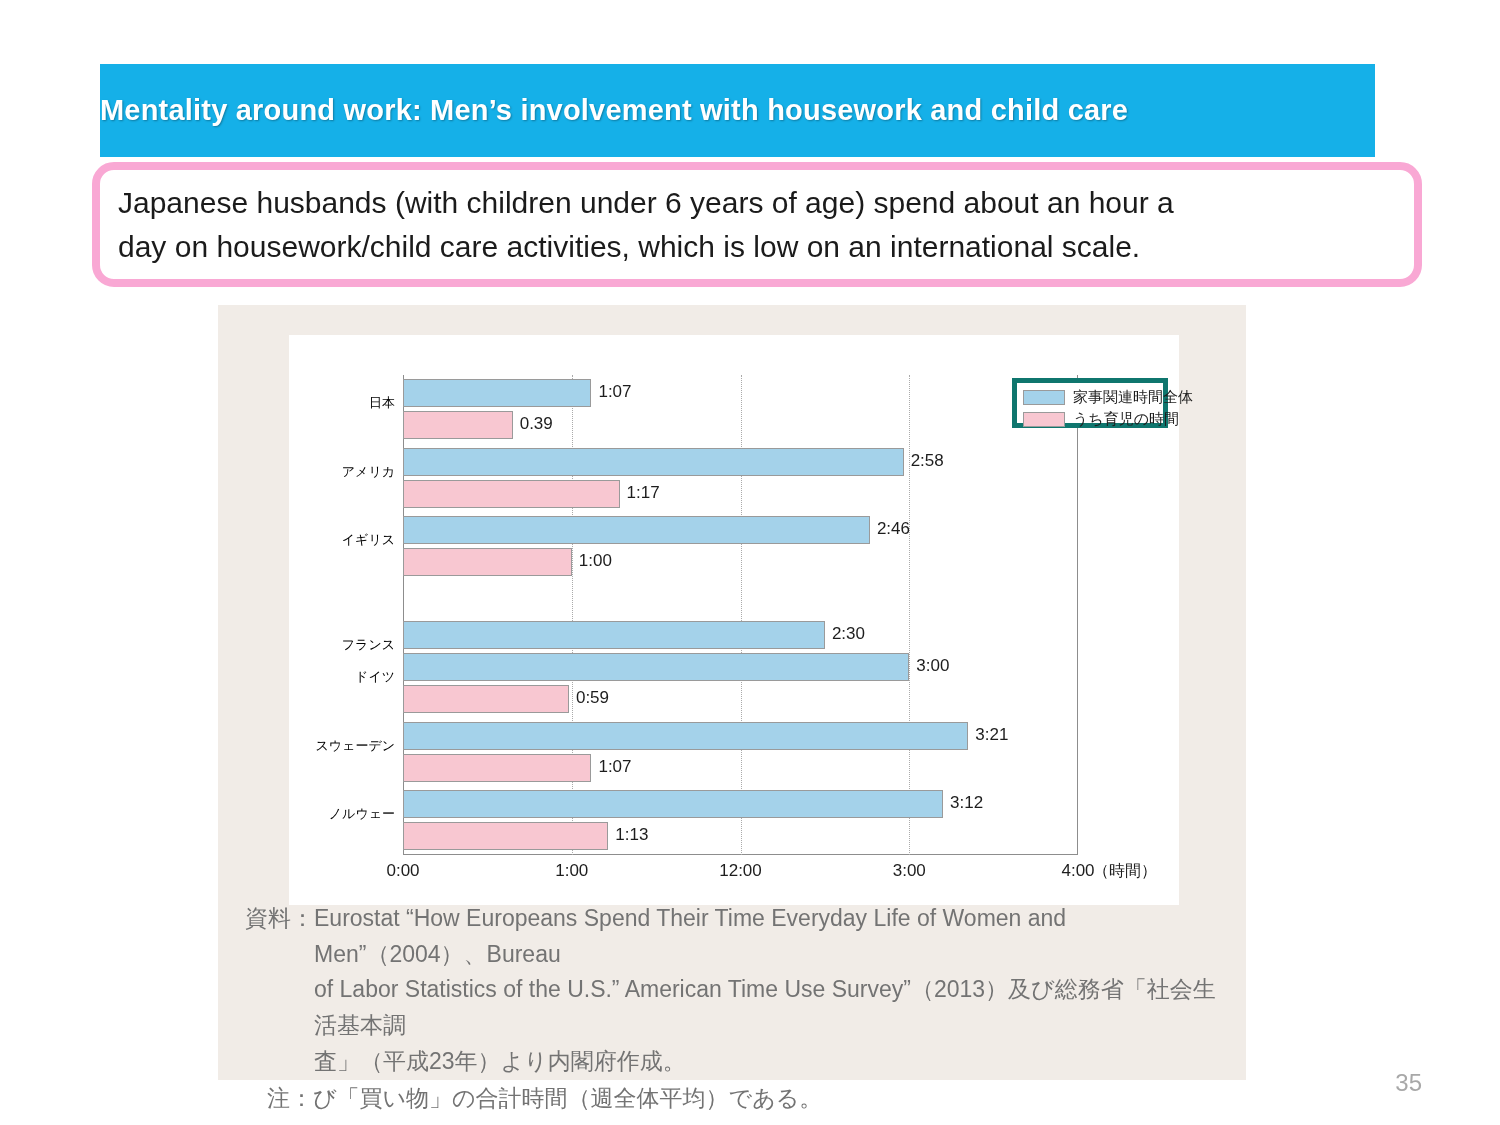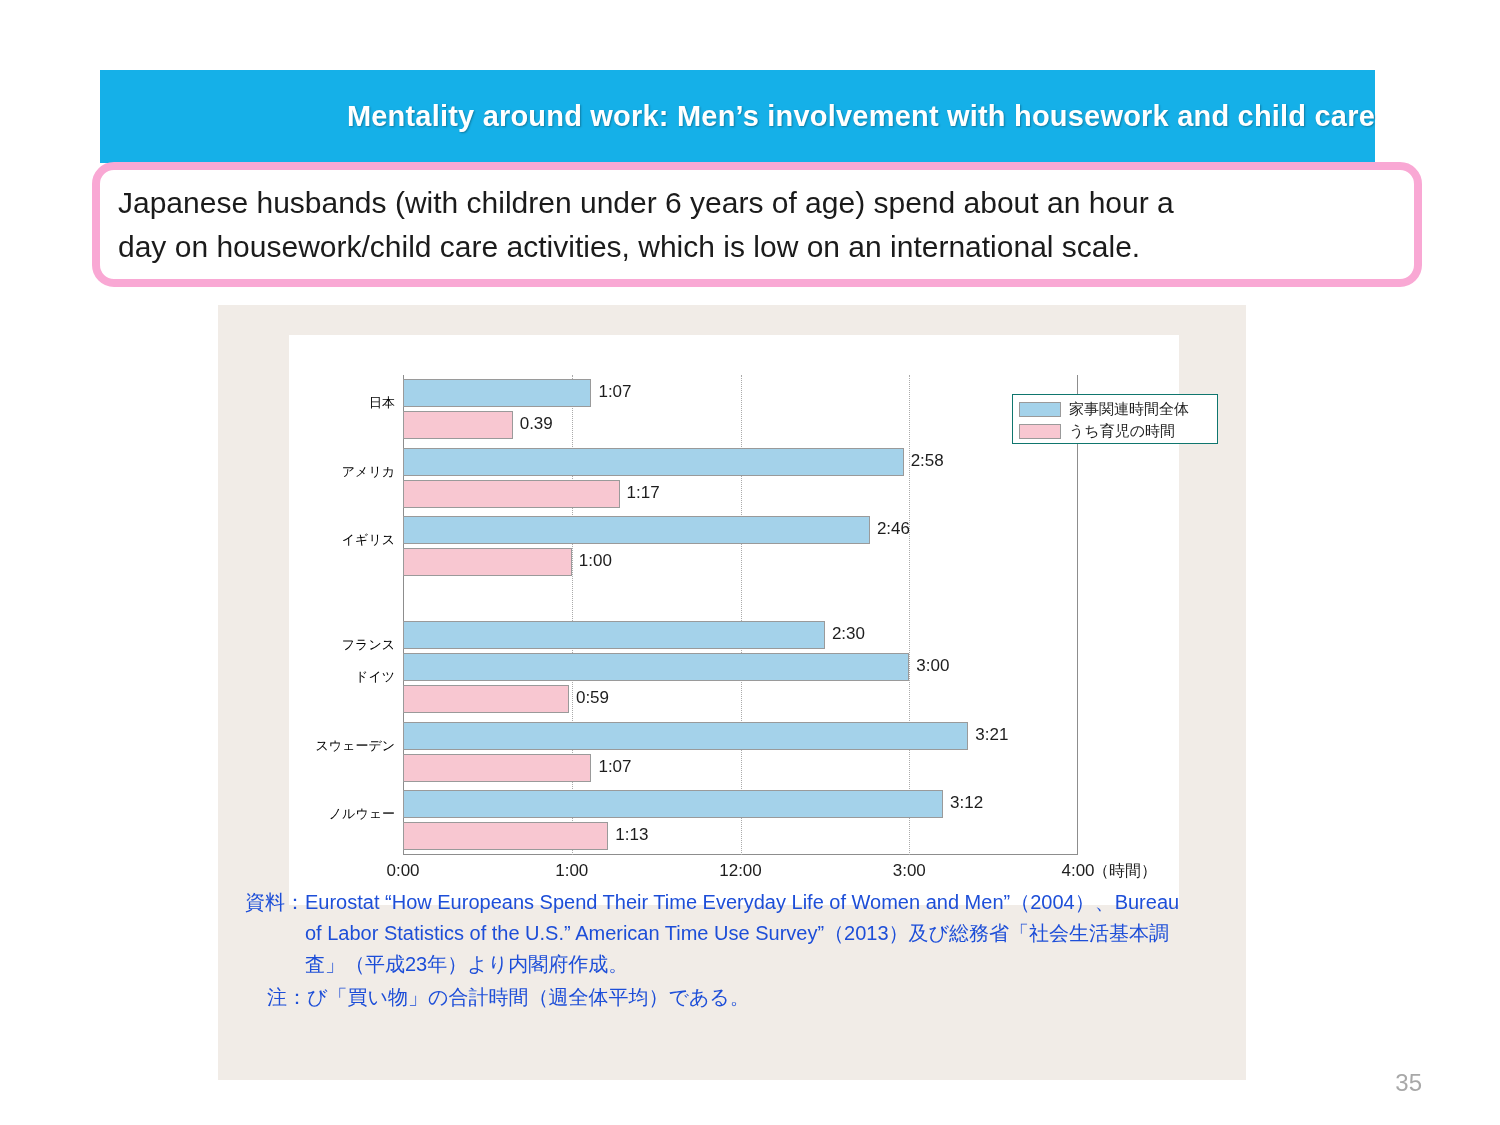--- a/index.html
+++ b/index.html
@@ -4,23 +4,23 @@
 <style>
   html,body{margin:0;padding:0;}
   body{
     width:1500px;height:1125px;background:#ffffff;
     font-family:"Liberation Sans","DejaVu Sans",sans-serif;
     position:relative;overflow:hidden;
   }
 
   
   #header-band{
-    position:absolute;left:100px;top:70px;width:1275px;height:93px;
+    position:absolute;left:100px;top:64px;width:1275px;height:93px;
     background:#15b0e8;
-    display:flex;align-items:center;justify-content:flex-end;
+    display:flex;align-items:center;justify-content:flex-start;
   }
   #header-title{
     color:#ffffff;font-size:29px;font-weight:bold;letter-spacing:.2px;
     text-shadow:1px 1px 2px rgba(0,0,0,.30);
     white-space:nowrap;
   }
 
   
   #callout-box{
     position:absolute;left:92px;top:162px;width:1330px;height:125px;
@@ -82,37 +82,37 @@
     position:absolute;top:486px;font-size:17px;color:#1d1d1d;
     transform:translateX(-50%);white-space:nowrap;
   }
   #xaxis-unit{
     position:absolute;top:486px;left:690px;font-size:16px;color:#1d1d1d;
     white-space:nowrap;
   }
 
   
   #legend{
-    position:absolute;left:609px;top:19px;width:206px;height:50px;
-    background:#ffffff;border:1px solid #0f766e;box-sizing:border-box;
+    position:absolute;left:609px;top:3px;width:156px;height:50px;
+    background:#ffffff;border:5px solid #0f766e;box-sizing:border-box;
     padding:4px 6px;
   }
   .legend-row{display:flex;align-items:center;height:20px;margin-bottom:2px;}
   .legend-swatch{
     width:42px;height:15px;border:1px solid #9a9a9a;box-sizing:border-box;
     margin-right:8px;flex:none;
   }
   .legend-swatch.total{background:#a4d2ea;}
   .legend-swatch.child{background:#f8c7d1;}
   .legend-text{font-size:15px;color:#1d1d1d;white-space:nowrap;}
 
   
   #footnotes{
-    position:absolute;left:27px;top:582px;width:990px;
-    font-size:20px;color:#1d4ed8;line-height:1.55;
+    position:absolute;left:27px;top:596px;width:990px;
+    font-size:23px;color:#737373;line-height:1.55;
   }
   .fn-block{display:flex;margin-bottom:2px;}
   .fn-tag{flex:none;white-space:nowrap;}
   .fn-body{flex:1;}
   .fn-line{display:block;}
   .fn-tag.indent{padding-left:22px;}
 
   
   #page-number{
     position:absolute;right:78px;bottom:28px;

